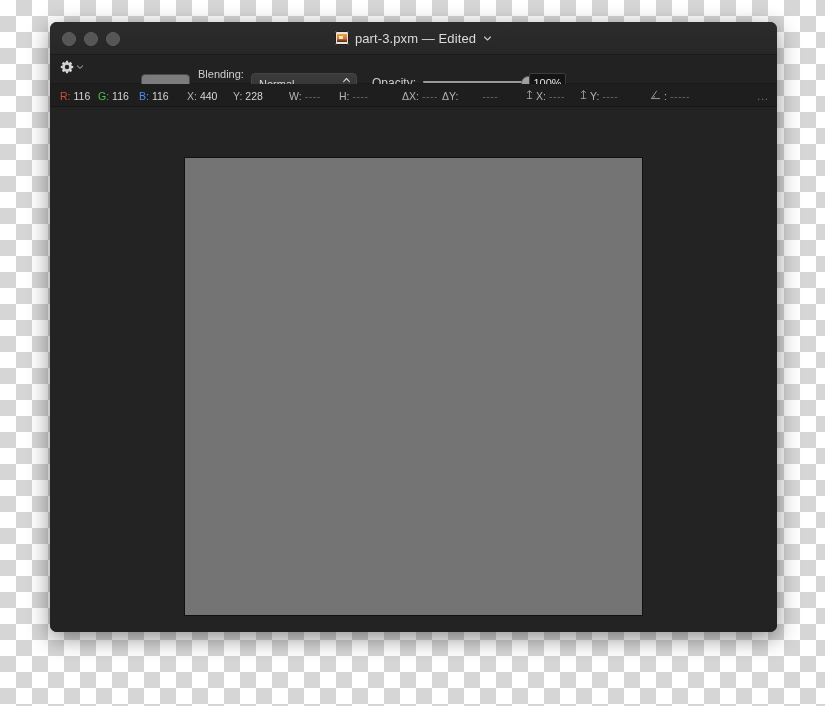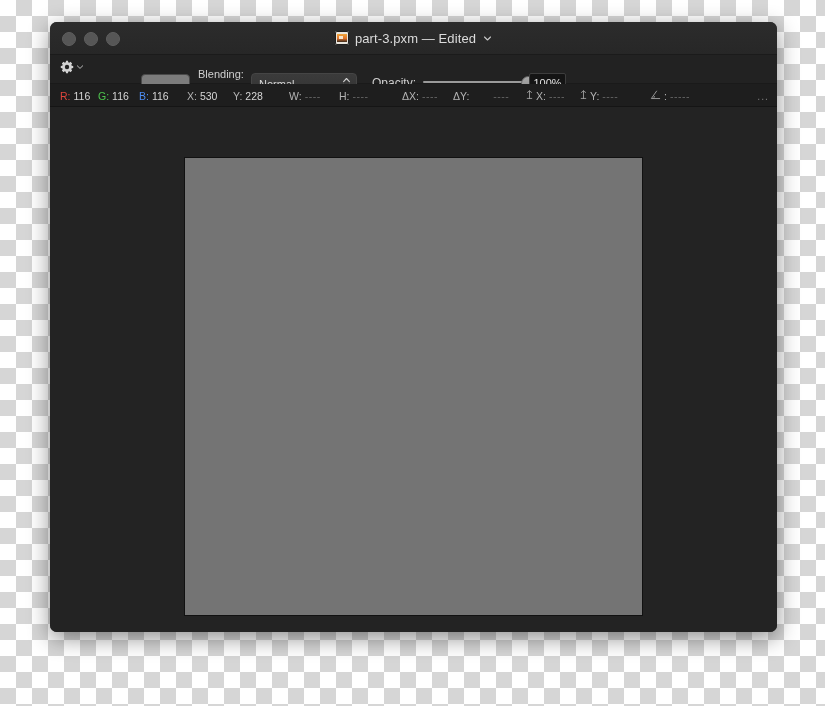--- a/index.html
+++ b/index.html
@@ -339,41 +339,41 @@
     <div class="stat" style="left:48px;">
       <span class="k k-g">G:</span>
       <span class="v">116</span>
     </div>
     <div class="stat" style="left:89px;">
       <span class="k k-b">B:</span>
       <span class="v">116</span>
     </div>
     <div class="stat" style="left:137px;">
       <span class="k">X:</span>
-      <span class="v">530</span>
+      <span class="v">440</span>
     </div>
     <div class="stat" style="left:183px;">
       <span class="k">Y:</span>
       <span class="v">228</span>
     </div>
 
     <div class="stat" style="left:239px;">
       <span class="k">W:</span>
       <span class="dash">----</span>
     </div>
     <div class="stat" style="left:289px;">
       <span class="k">H:</span>
       <span class="dash">----</span>
     </div>
 
     <div class="stat" style="left:352px;text-align:right;">
       <span class="k">ΔX:</span>
       <span class="dash">----</span>
     </div>
-    <div class="stat" style="left:403px;gap:24px;">
+    <div class="stat" style="left:392px;gap:24px;">
       <span class="k">ΔY:</span>
       <span class="dash">----</span>
     </div>
 
     <div class="stat" style="left:476px;">
       <span class="glyph">
         <svg viewBox="0 0 8 11" width="7" height="10">
           <path d="M4 0.8 L4 9.4 M1.6 2.6 L4 0.8 L6.4 2.6 M1.4 9.4 L6.6 9.4" fill="none" stroke="#b0b0b0" stroke-width="0.9" stroke-linecap="round"></path>
         </svg>
       </span>

